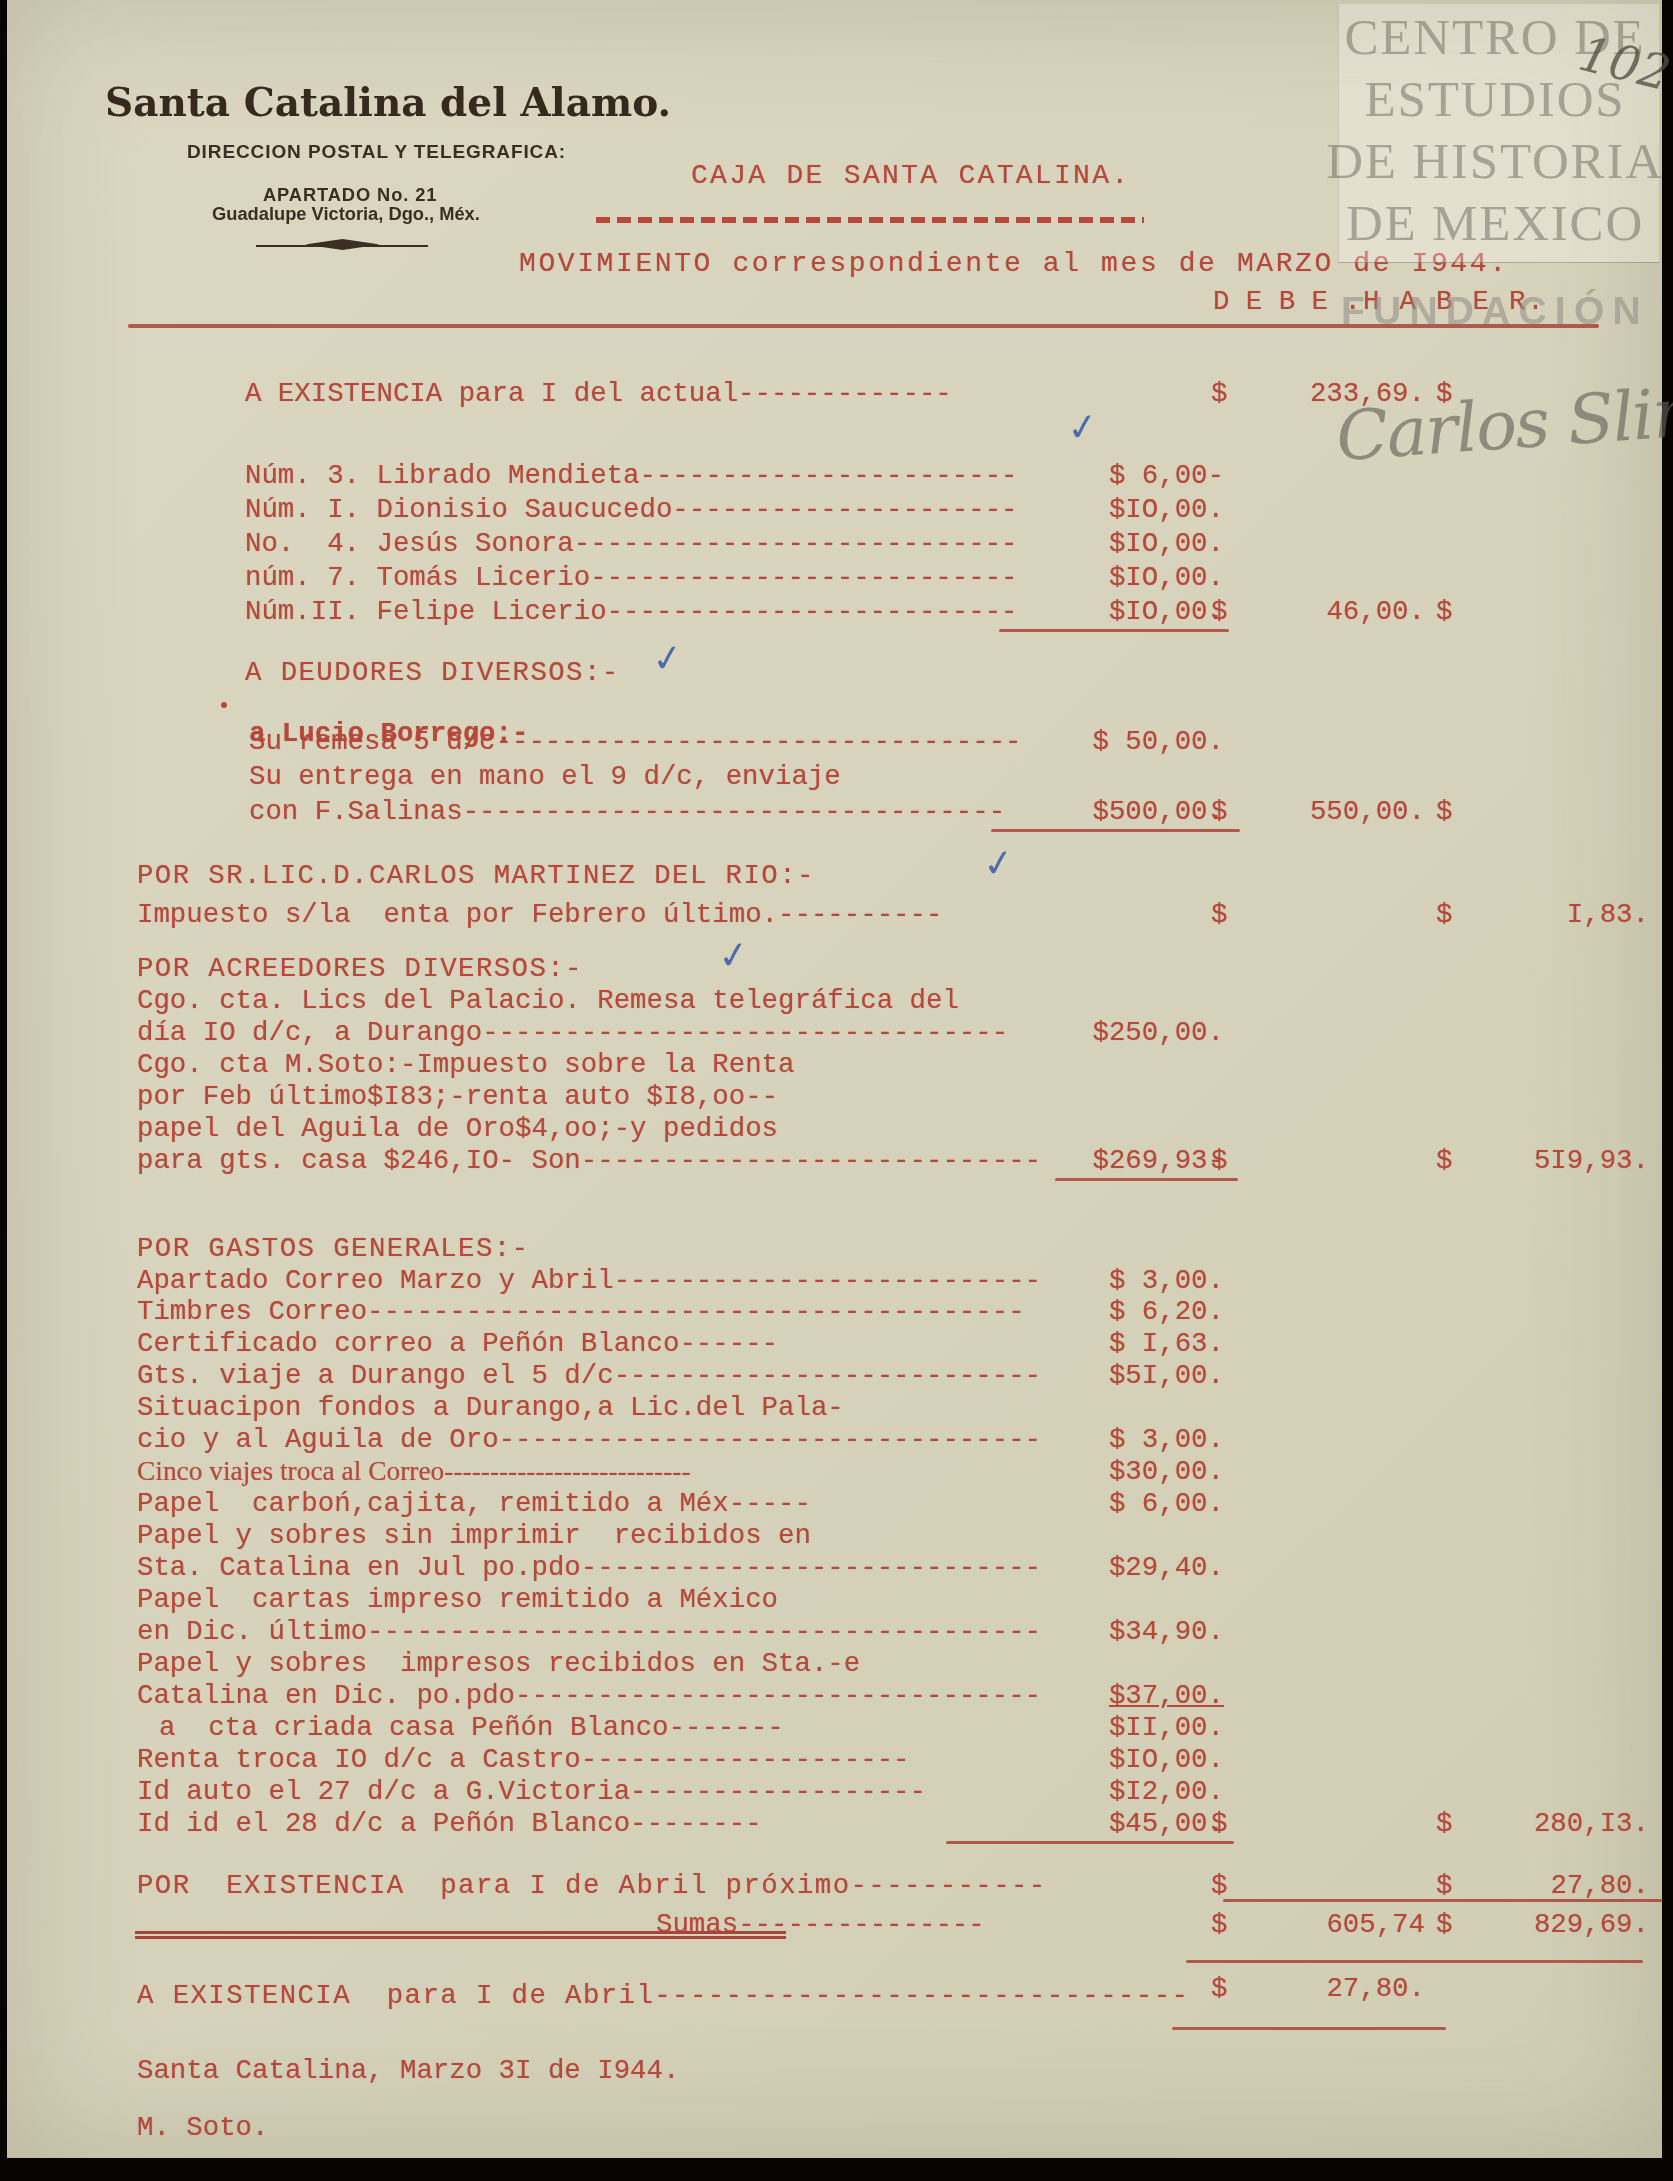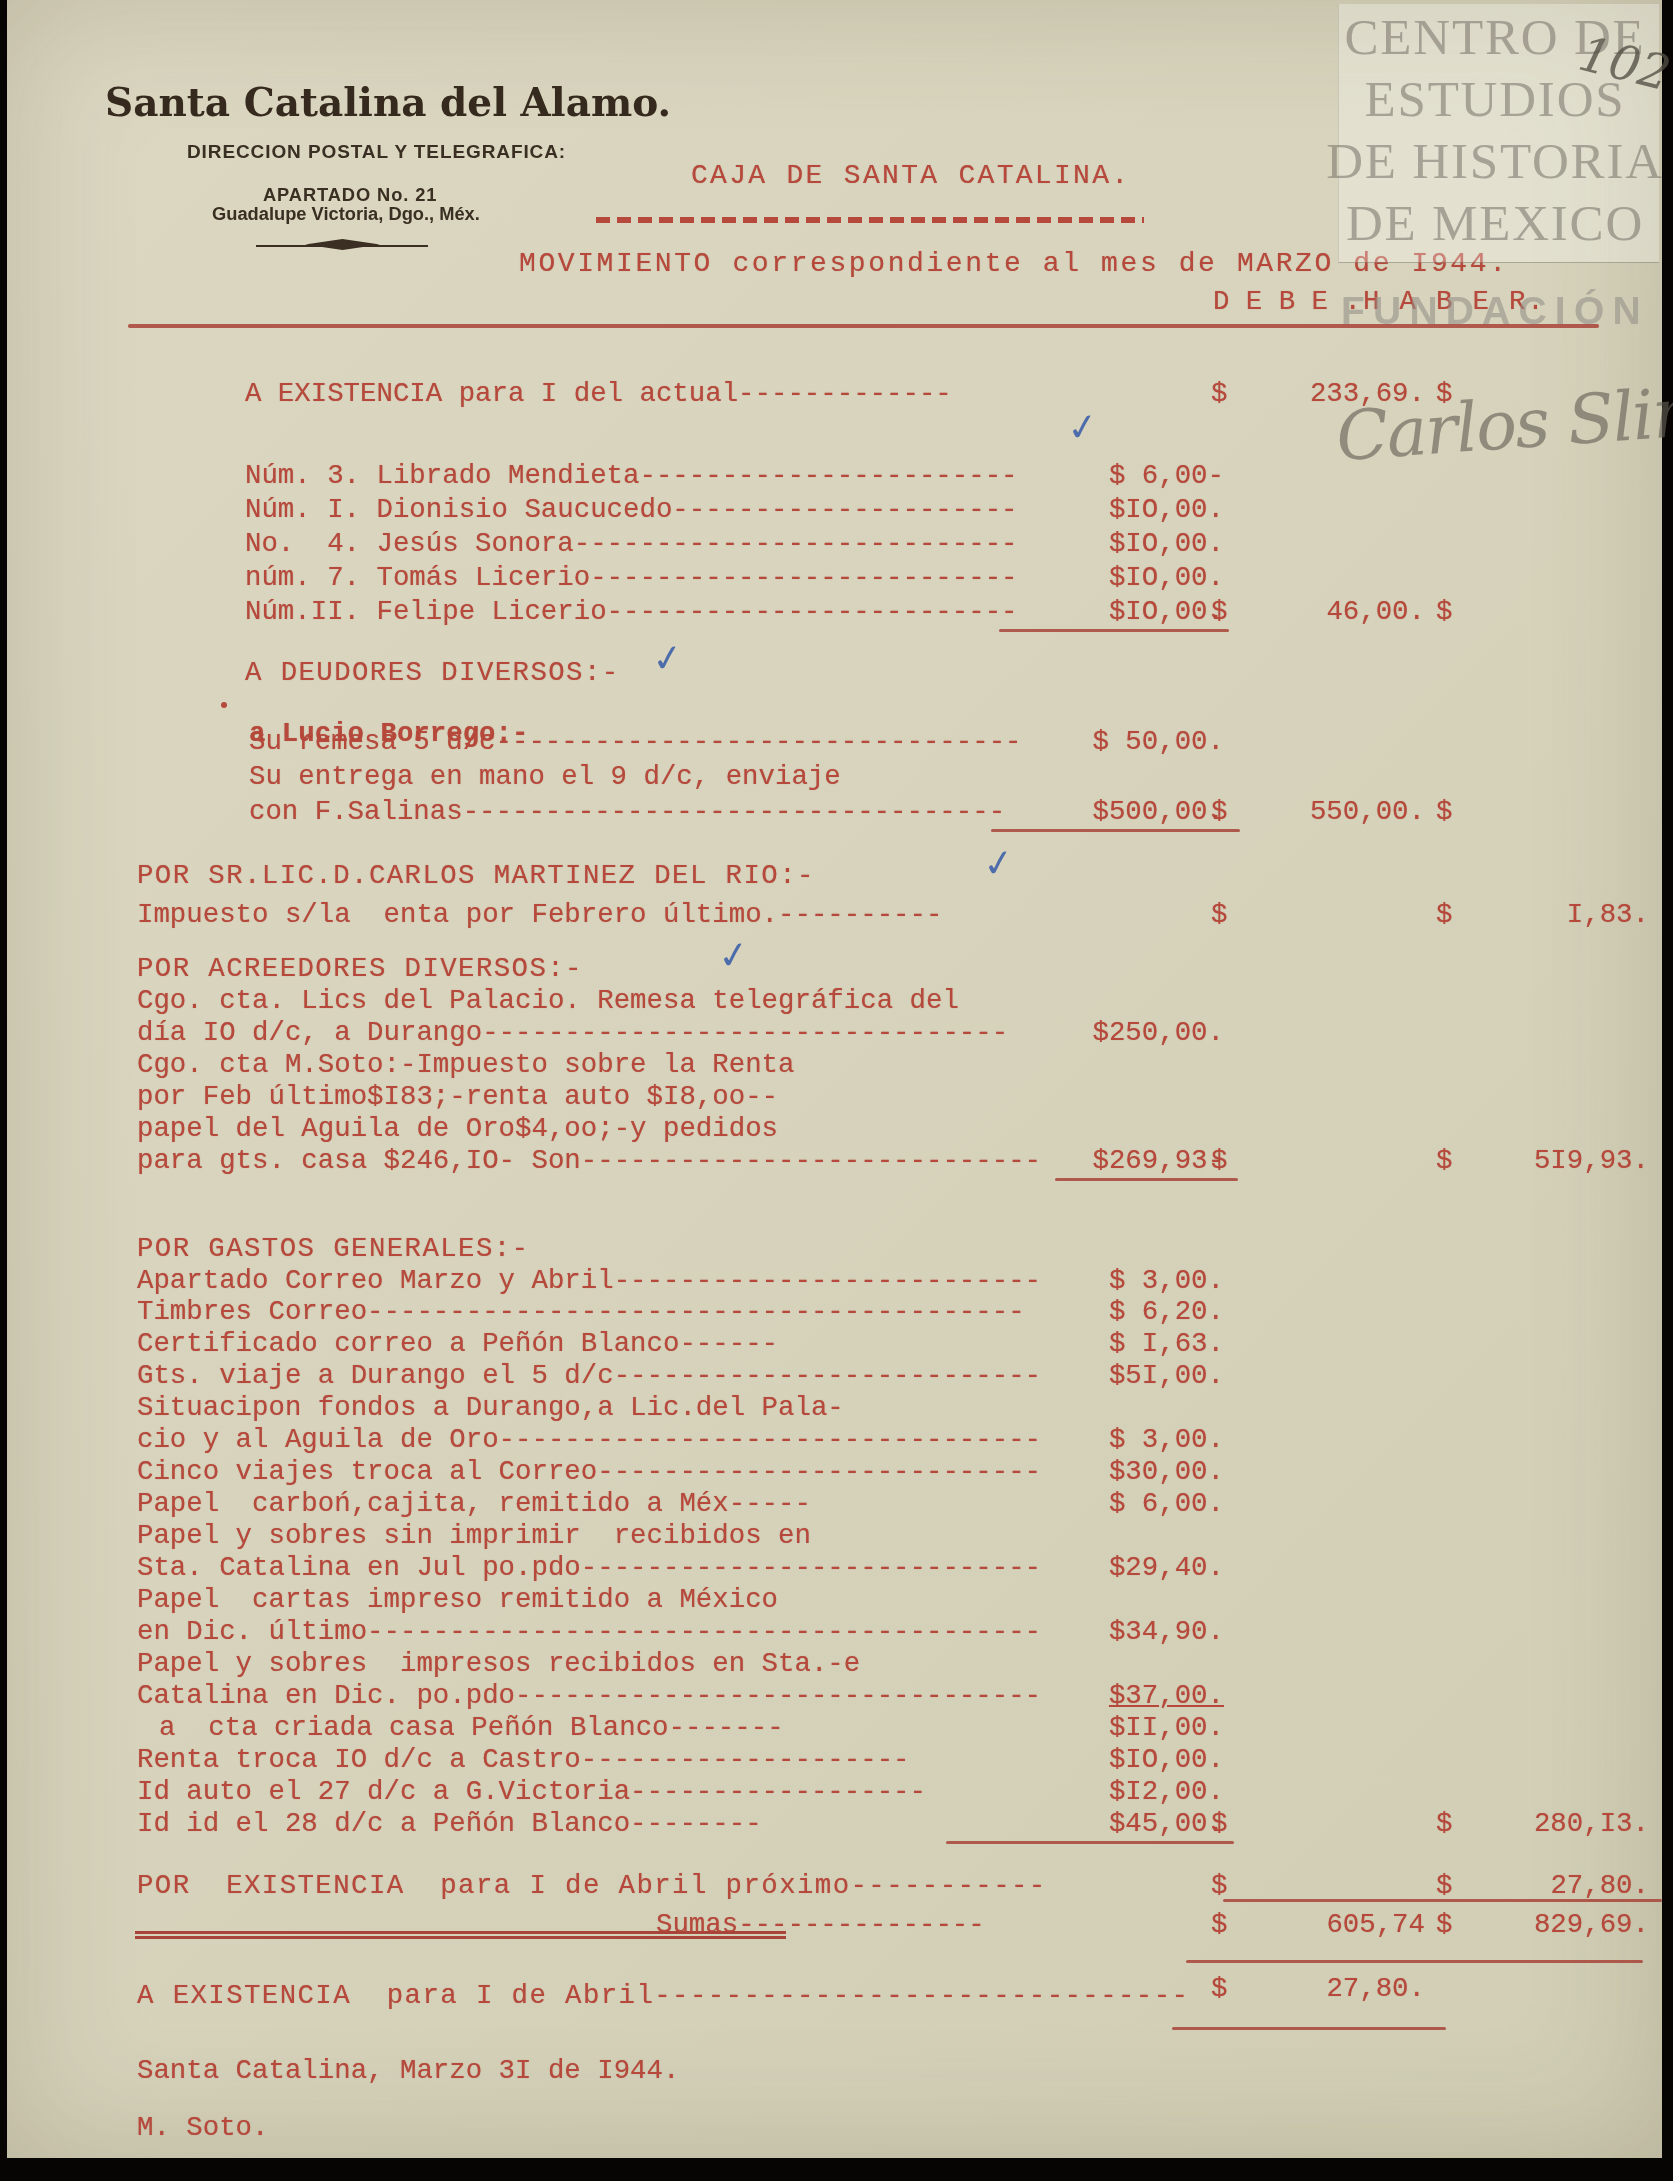--- a/index.html
+++ b/index.html
@@ -142,21 +142,21 @@
   <span class="t amt" style="top:1266px;">$ 3,00.</span>
   <span class="t" style="left:137px;top:1297px;">Timbres Correo----------------------------------------</span>
   <span class="t amt" style="top:1297px;">$ 6,20.</span>
   <span class="t" style="left:137px;top:1329px;">Certificado correo a Peñón Blanco------</span>
   <span class="t amt" style="top:1329px;">$ I,63.</span>
   <span class="t" style="left:137px;top:1361px;">Gts. viaje a Durango el 5 d/c--------------------------</span>
   <span class="t amt" style="top:1361px;">$5I,00.</span>
   <span class="t" style="left:137px;top:1393px;">Situacipon fondos a Durango,a Lic.del Pala-</span>
   <span class="t" style="left:137px;top:1425px;">cio y al Aguila de Oro---------------------------------</span>
   <span class="t amt" style="top:1425px;">$ 3,00.</span>
-  <span class="t" style="left:137px;top:1457px;">Cinco viajes troca al Correo---------------------------</span>
+  <span class="t" style="left:137px;top:1457px;font-family:Liberation Serif, serif;">Cinco viajes troca al Correo---------------------------</span>
   <span class="t amt" style="top:1457px;">$30,00.</span>
   <span class="t" style="left:137px;top:1489px;">Papel  carboń,cajita, remitido a Méx-----</span>
   <span class="t amt" style="top:1489px;">$ 6,00.</span>
   <span class="t" style="left:137px;top:1521px;">Papel y sobres sin imprimir  recibidos en</span>
   <span class="t" style="left:137px;top:1553px;">Sta. Catalina en Jul po.pdo----------------------------</span>
   <span class="t amt" style="top:1553px;">$29,40.</span>
   <span class="t" style="left:137px;top:1585px;">Papel  cartas impreso remitido a México</span>
   <span class="t" style="left:137px;top:1617px;">en Dic. último-----------------------------------------</span>
   <span class="t amt" style="top:1617px;">$34,90.</span>
   <span class="t" style="left:137px;top:1649px;">Papel y sobres  impresos recibidos en Sta.-e</span>

